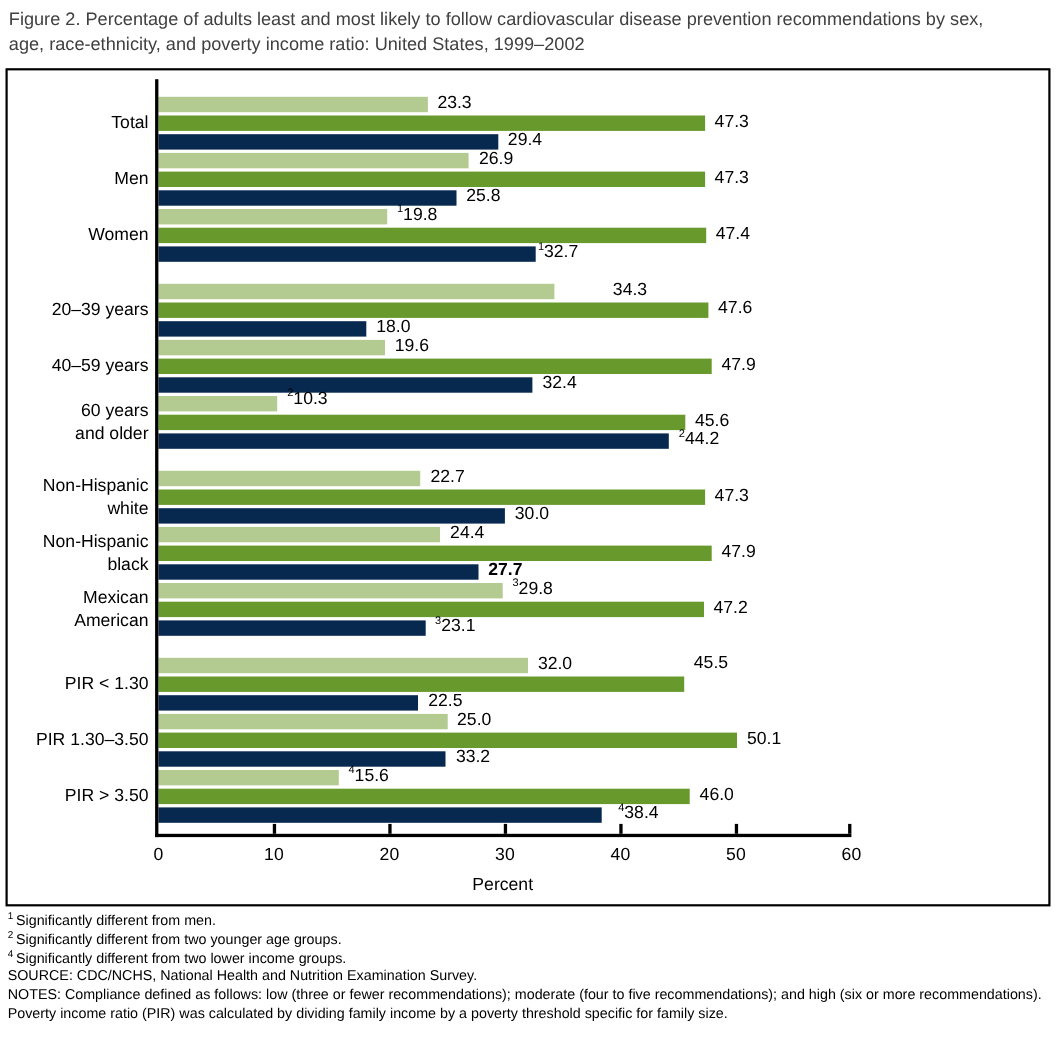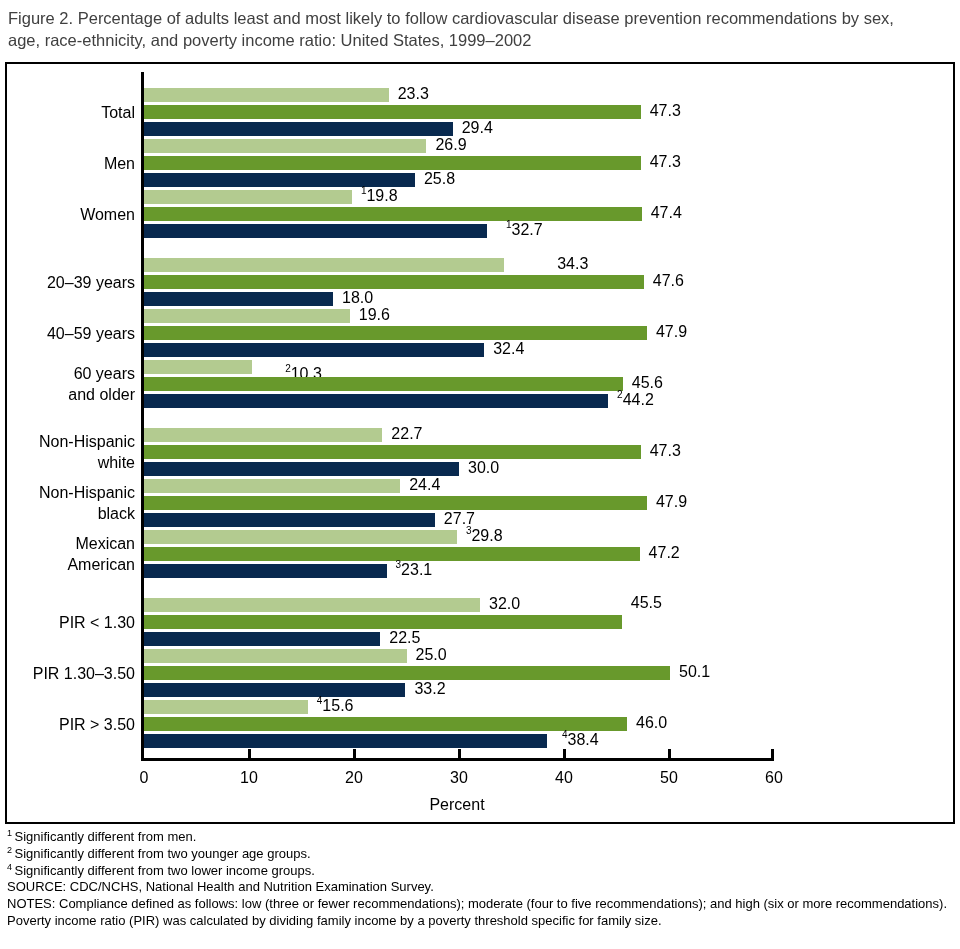--- a/index.html
+++ b/index.html
@@ -73,21 +73,21 @@
       <div class="bar" style="left: 137px; top: 109px; width: 270.9px; background: rgb(8, 41, 79);"></div>
       <div class="val" style="left: 416.9px; top: 109px;">25.8</div>
       <div class="cat" style="top: 150px;">
         <div>Women</div>
       </div>
       <div class="bar" style="left: 137px; top: 126px; width: 207.9px; background: rgb(179, 203, 144);"></div>
       <div class="val" style="left: 353.9px; top: 126px;"><sup>1</sup>19.8</div>
       <div class="bar" style="left: 137px; top: 143px; width: 497.7px; background: rgb(104, 153, 44);"></div>
       <div class="val" style="left: 643.7px; top: 143px;">47.4</div>
       <div class="bar" style="left: 137px; top: 160px; width: 343.35px; background: rgb(8, 41, 79);"></div>
-      <div class="val" style="left: 499px; top: 160px;"><sup>1</sup>32.7</div>
+      <div class="val" style="left: 482px; top: 160px;"><sup>1</sup>32.7</div>
       <div class="cat" style="top: 218px;">
         <div>20–39 years</div>
       </div>
       <div class="bar" style="left: 137px; top: 194px; width: 360.15px; background: rgb(179, 203, 144);"></div>
       <div class="val" style="left: 506.15px; top: 194px; margin-left: 44px;">34.3</div>
       <div class="bar" style="left: 137px; top: 211px; width: 499.8px; background: rgb(104, 153, 44);"></div>
       <div class="val" style="left: 645.8px; top: 211px;">47.6</div>
       <div class="bar" style="left: 137px; top: 228px; width: 189px; background: rgb(8, 41, 79);"></div>
       <div class="val" style="left: 335px; top: 228px;">18.0</div>
       <div class="cat" style="top: 269px;">
@@ -97,21 +97,21 @@
       <div class="val" style="left: 351.8px; top: 245px;">19.6</div>
       <div class="bar" style="left: 137px; top: 262px; width: 502.95px; background: rgb(104, 153, 44);"></div>
       <div class="val" style="left: 648.95px; top: 262px;">47.9</div>
       <div class="bar" style="left: 137px; top: 279px; width: 340.2px; background: rgb(8, 41, 79);"></div>
       <div class="val" style="left: 486.2px; top: 279px;">32.4</div>
       <div class="cat" style="top: 320px;">
         <div>60 years</div>
         <div>and older</div>
       </div>
       <div class="bar" style="left: 137px; top: 296px; width: 108.15px; background: rgb(179, 203, 144);"></div>
-      <div class="val" style="left: 254.15px; top: 304px; margin-left: 24px;"><sup>2</sup>10.3</div>
+      <div class="val" style="left: 254.15px; top: 293px;"><sup>2</sup>10.3</div>
       <div class="bar" style="left: 137px; top: 313px; width: 478.8px; background: rgb(104, 153, 44);"></div>
       <div class="val" style="left: 624.8px; top: 313px;">45.6</div>
       <div class="bar" style="left: 137px; top: 330px; width: 464.1px; background: rgb(8, 41, 79);"></div>
       <div class="val" style="left: 610.1px; top: 330px;"><sup>2</sup>44.2</div>
       <div class="cat" style="top: 388px;">
         <div>Non-Hispanic</div>
         <div>white</div>
       </div>
       <div class="bar" style="left: 137px; top: 364px; width: 238.35px; background: rgb(179, 203, 144);"></div>
       <div class="val" style="left: 384.35px; top: 364px;">22.7</div>
@@ -121,21 +121,21 @@
       <div class="val" style="left: 461px; top: 398px;">30.0</div>
       <div class="cat" style="top: 439px;">
         <div>Non-Hispanic</div>
         <div>black</div>
       </div>
       <div class="bar" style="left: 137px; top: 415px; width: 256.2px; background: rgb(179, 203, 144);"></div>
       <div class="val" style="left: 402.2px; top: 415px;">24.4</div>
       <div class="bar" style="left: 137px; top: 432px; width: 502.95px; background: rgb(104, 153, 44);"></div>
       <div class="val" style="left: 648.95px; top: 432px;">47.9</div>
       <div class="bar" style="left: 137px; top: 449px; width: 290.85px; background: rgb(8, 41, 79);"></div>
-      <div class="val" style="left: 436.85px; top: 449px;">27.7</div>
+      <div class="val" style="left: 436.85px; top: 449px; font-weight: bold;">27.7</div>
       <div class="cat" style="top: 490px;">
         <div>Mexican</div>
         <div>American</div>
       </div>
       <div class="bar" style="left: 137px; top: 466px; width: 312.9px; background: rgb(179, 203, 144);"></div>
       <div class="val" style="left: 458.9px; top: 466px;"><sup>3</sup>29.8</div>
       <div class="bar" style="left: 137px; top: 483px; width: 495.6px; background: rgb(104, 153, 44);"></div>
       <div class="val" style="left: 641.6px; top: 483px;">47.2</div>
       <div class="bar" style="left: 137px; top: 500px; width: 242.55px; background: rgb(8, 41, 79);"></div>
       <div class="val" style="left: 388.55px; top: 500px;"><sup>3</sup>23.1</div>

